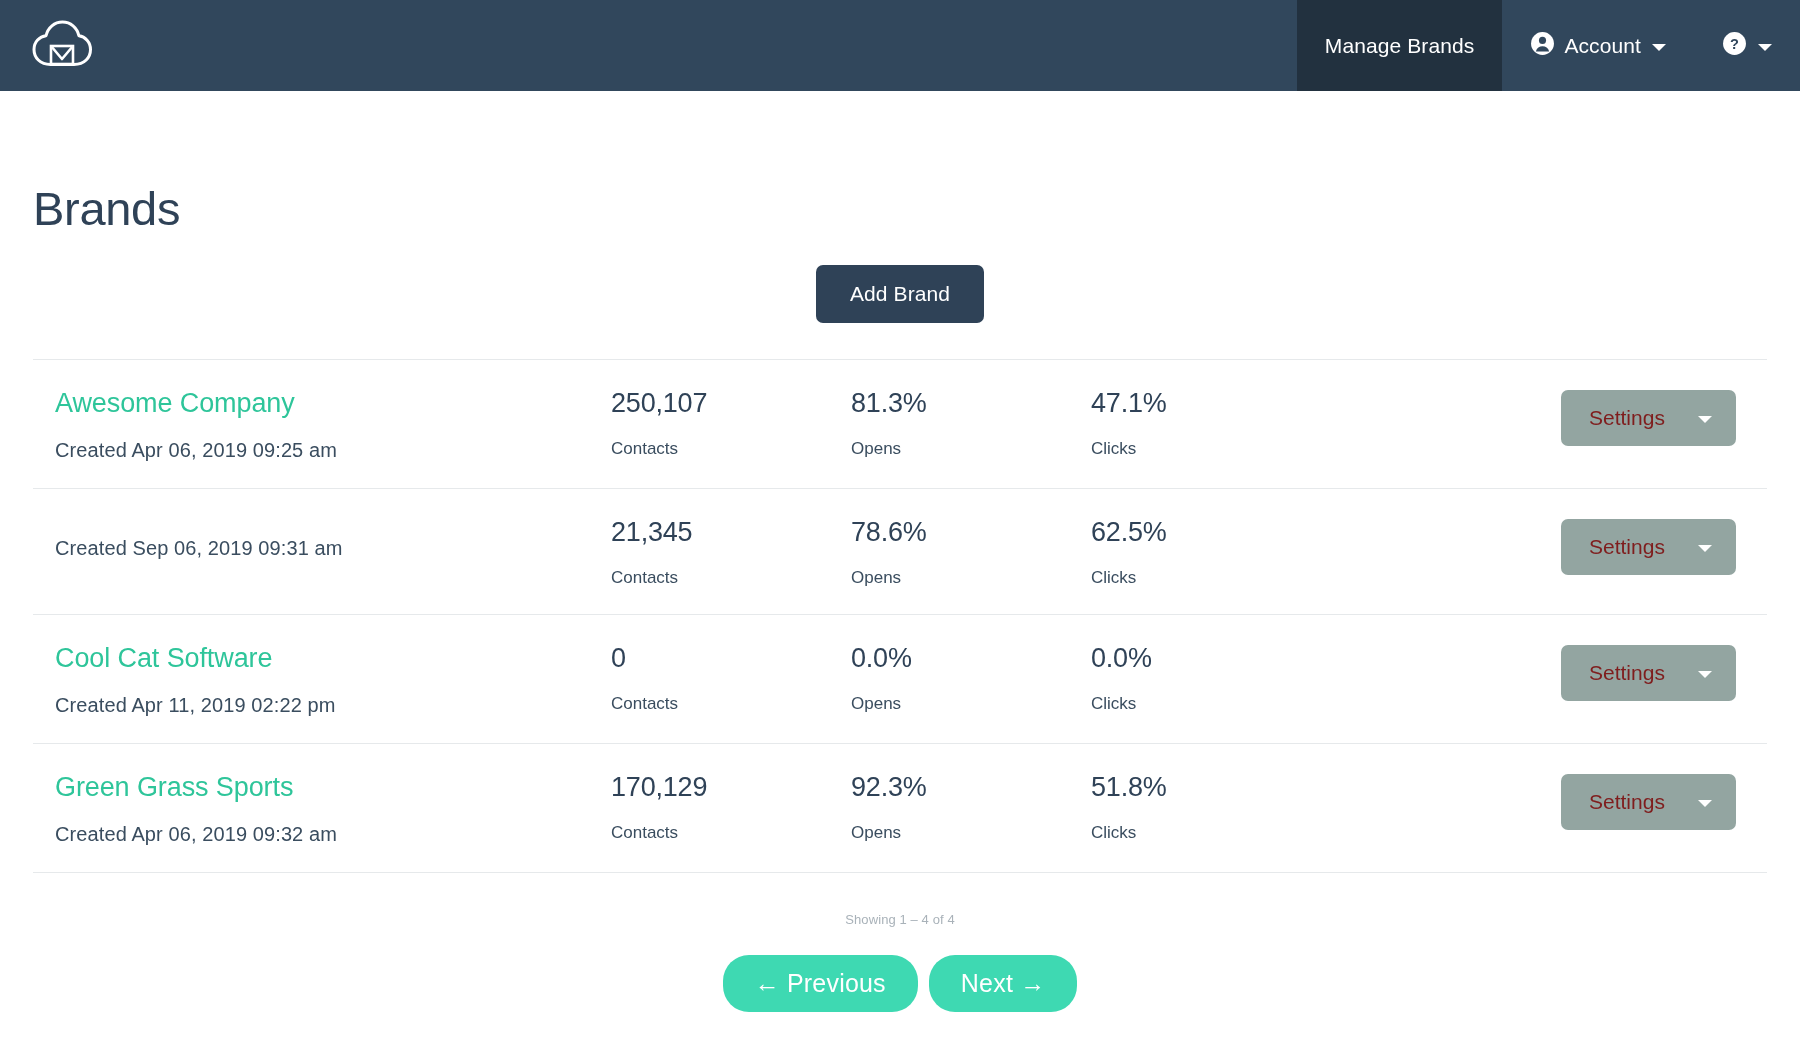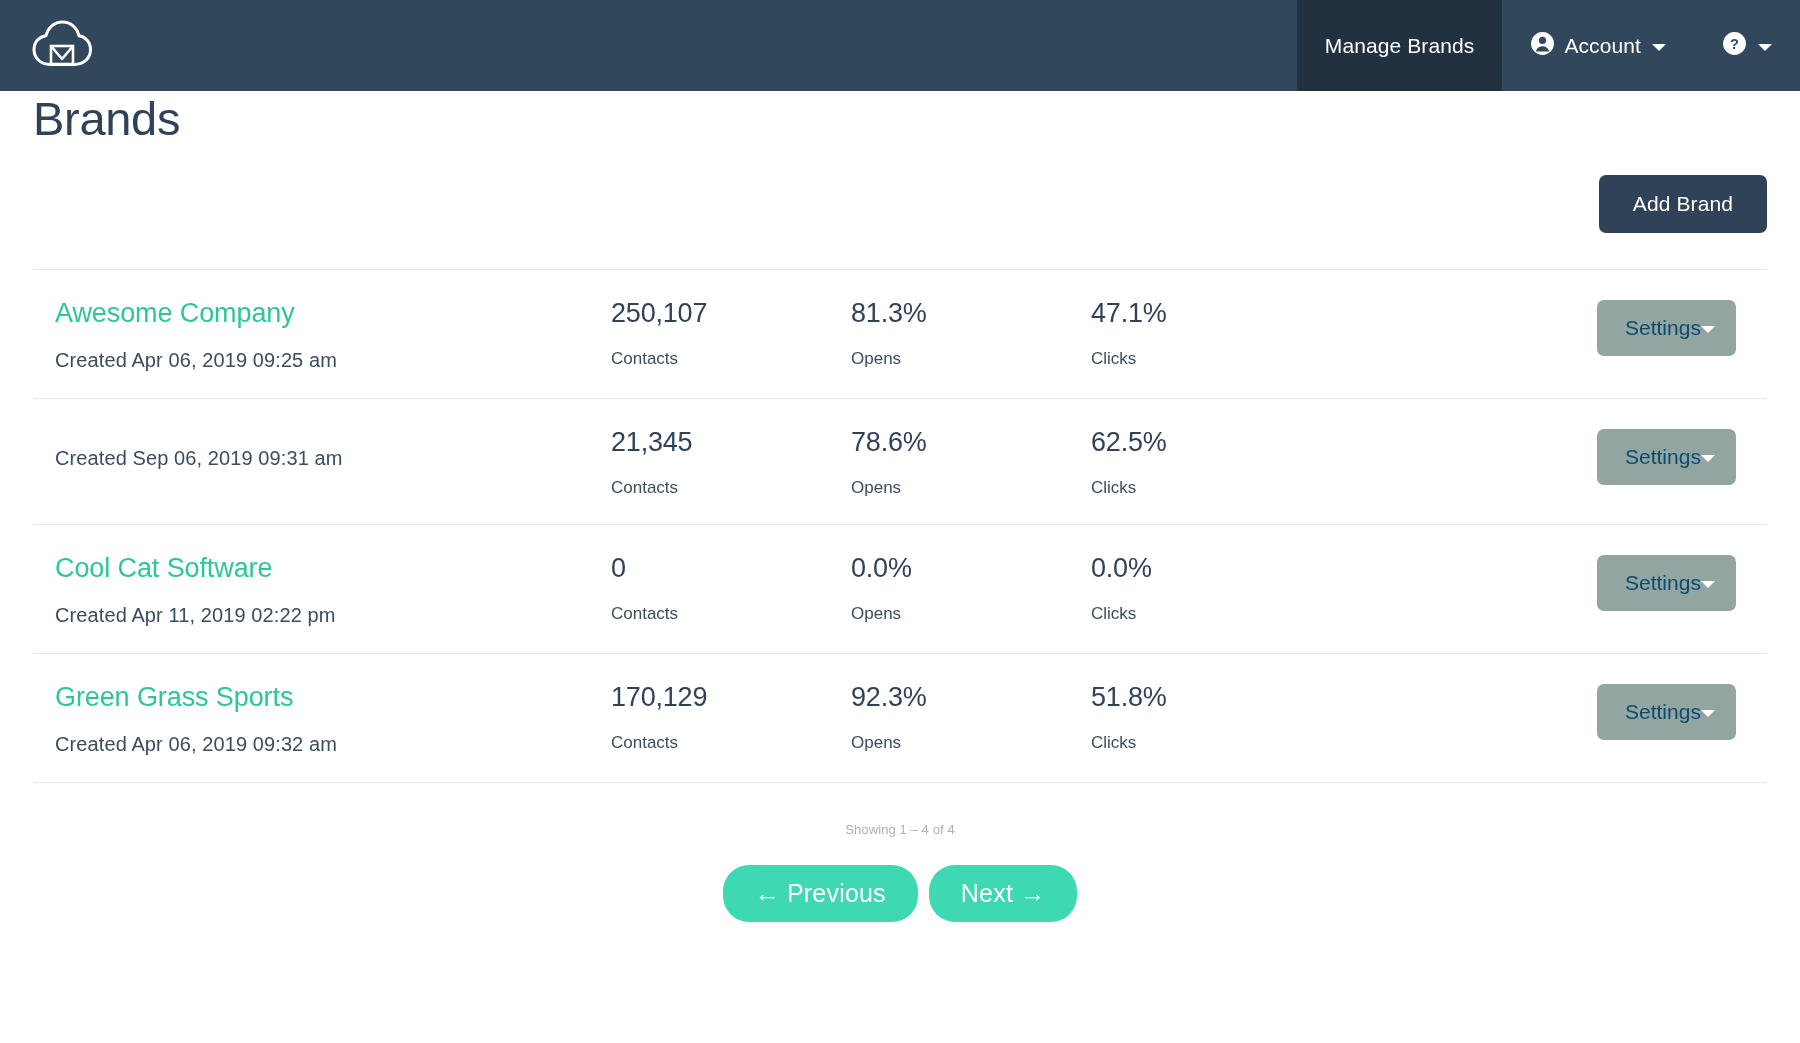--- a/index.html
+++ b/index.html
@@ -57,26 +57,27 @@
   .person-icon, .help-icon { display: inline-block; vertical-align: middle; }
 
   
   .page {
     padding: 0 33px;
   }
   .page-title {
     font-size: 47px;
     font-weight: 400;
     color: #2f4257;
+    margin-top: 90px;
     letter-spacing: -0.3px;
   }
 
   .toolbar {
     display: flex;
-    justify-content: flex-end;
+    justify-content: center;
     margin-top: 29px;
   }
   .btn-add-brand {
     background: #2f4257;
     color: #ffffff;
     border: none;
     border-radius: 7px;
     font-size: 21px;
     font-family: "Liberation Sans", sans-serif;
     padding: 17px 34px;
@@ -131,27 +132,27 @@
 
   .brand-col-actions {
     flex: 1 1 auto;
     display: flex;
     justify-content: flex-end;
     padding-right: 31px;
     padding-top: 2px;
   }
   .btn-settings {
     background: #93a5a1;
-    color: #0c4a6e;
+    color: #7f1d1d;
     border: none;
     border-radius: 7px;
     font-size: 21px;
     font-family: "Liberation Sans", sans-serif;
     padding: 16px 0;
-    width: 139px;
+    width: 175px;
     cursor: pointer;
     display: flex;
     align-items: center;
     justify-content: space-between;
     padding-left: 28px;
     padding-right: 24px;
   }
   .btn-settings .caret {
     margin-left: 0;
     top: 1px;

